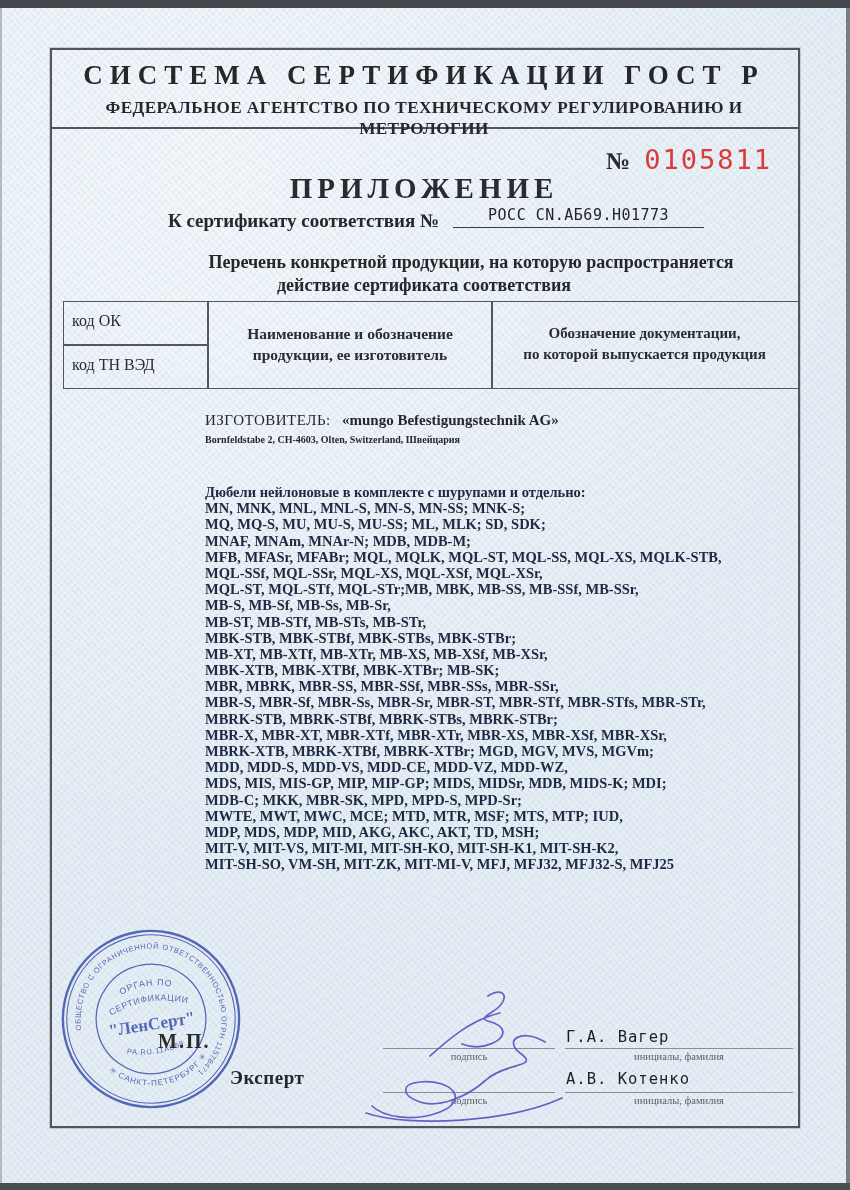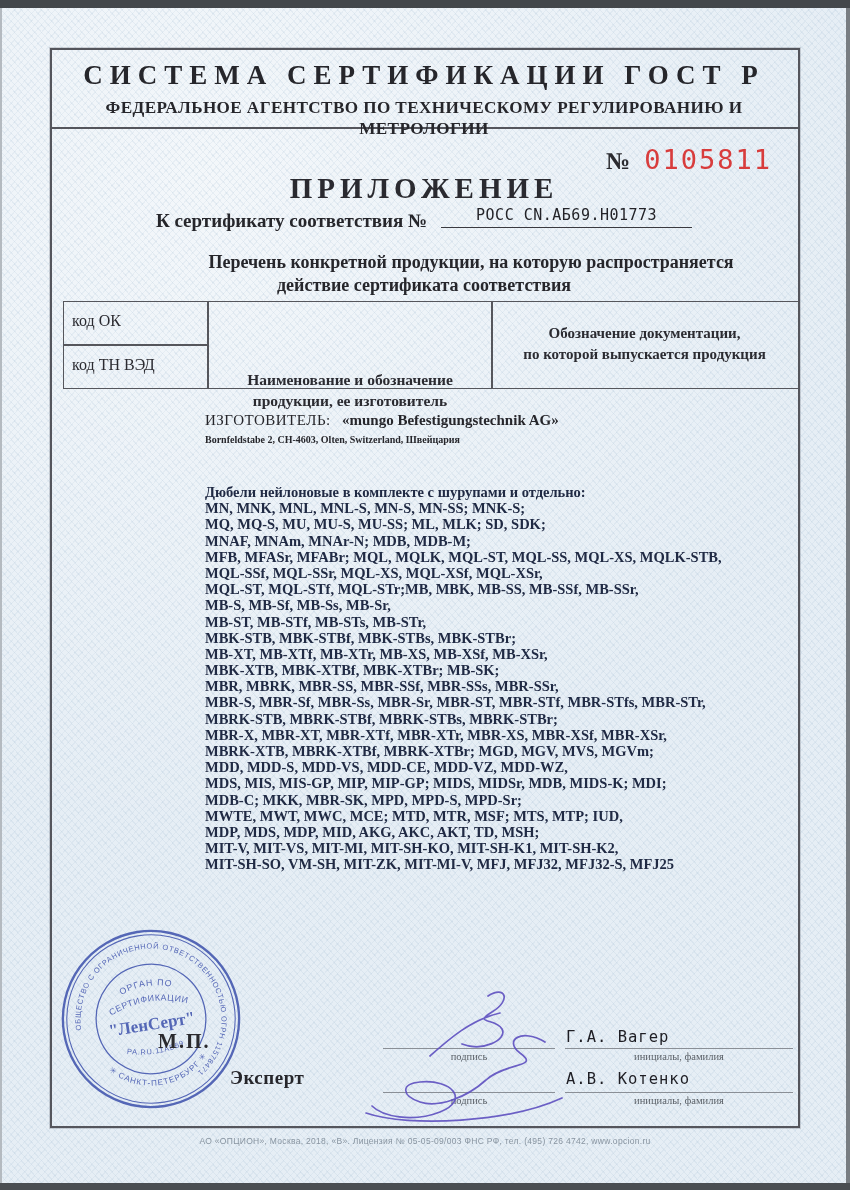--- a/index.html
+++ b/index.html
@@ -27,37 +27,37 @@
       font-size:17.5px;font-weight:bold;letter-spacing:.4px;color:#26262b;
       font-family:"Liberation Serif",serif;transform:scaleX(.98);}
 
   .form-no{position:absolute;right:78px;top:144px;white-space:nowrap;}
   .form-no .nosign{font-size:24px;font-weight:bold;color:#2b2b30;margin-right:14px;}
   .form-no .digits{font-family:"DejaVu Sans Mono",monospace;font-size:27px;color:#d83c3c;letter-spacing:2px;}
 
   .doc-title{position:absolute;left:52px;top:172px;width:744px;
       font-size:29px;font-weight:bold;letter-spacing:5px;color:#2a2a30;}
 
-  .cert-line{position:absolute;left:52px;top:210px;width:744px;text-align:center;white-space:nowrap;}
+  .cert-line{position:absolute;left:52px;top:210px;width:744px;text-align:center;white-space:nowrap;padding-left:12px;}
   .cert-line .lbl{font-size:19px;font-weight:bold;color:#26262b;vertical-align:baseline;}
   .cert-line .num{display:inline-block;border-bottom:1.5px solid #3a3a40;min-width:235px;
       font-family:"DejaVu Sans Mono",monospace;font-size:15px;color:#232328;
       padding:0 8px 3px 8px;margin-left:10px;position:relative;top:-7px;letter-spacing:.5px;}
 
   .subtitle1{position:absolute;left:52px;top:252px;width:744px;font-size:18px;font-weight:bold;color:#26262b;padding-left:47px;}
   .subtitle2{position:absolute;left:52px;top:275px;width:744px;font-size:18px;font-weight:bold;color:#26262b;}
 
   .table{position:absolute;left:63px;top:301px;width:734px;height:86px;border:1.5px solid #55565c;}
   .tbl-v1{position:absolute;left:143px;top:0;width:1.5px;height:86px;background:#55565c;}
   .tbl-v2{position:absolute;left:427px;top:0;width:1.5px;height:86px;background:#55565c;}
   .tbl-h1{position:absolute;left:0;top:42px;width:144px;height:1.5px;background:#55565c;}
   .cell-okp{position:absolute;left:8px;top:10px;font-size:16px;color:#2b2b31;}
   .cell-tnved{position:absolute;left:8px;top:54px;font-size:16px;color:#2b2b31;}
   .cell-mid{position:absolute;left:145px;top:21px;width:282px;text-align:center;
-      font-size:15.5px;font-weight:600;color:#2b2b31;line-height:21px;margin-top:46px;}
+      font-size:15.5px;font-weight:600;color:#2b2b31;line-height:21px;}
   .cell-right{position:absolute;left:429px;top:21px;width:303px;text-align:center;
       font-size:15px;font-weight:600;color:#2b2b31;line-height:21px;}
 
   .manu{position:absolute;left:205px;top:412px;width:560px;font-size:15px;color:#26262b;}
   .manu .lbl{letter-spacing:.5px;}
   .manu .nm{font-weight:bold;}
   .manu-addr{position:absolute;left:205px;top:434px;width:560px;font-size:10px;font-weight:bold;color:#26262b;}
 
   .plist{position:absolute;left:205px;top:484px;width:570px;
       font-size:14.5px;font-weight:bold;color:#202a44;line-height:16.2px;white-space:nowrap;}
@@ -219,19 +219,18 @@
   <svg class="sig-overlay">
     <g fill="none" stroke="#5e50c0" stroke-width="1.7" stroke-linecap="round" opacity="0.9">
       <path d="M 488,996 C 505,985 512,1000 492,1012 C 472,1024 496,1018 502,1029
                C 508,1040 482,1052 462,1044 M 500,1013 C 470,1020 448,1040 430,1056"></path>
       <path d="M 545,1042 C 522,1028 503,1040 520,1053 C 541,1068 505,1062 486,1080
                C 466,1098 438,1108 420,1102 C 402,1096 400,1084 420,1082 C 452,1079 470,1100 440,1112
                C 412,1123 382,1116 372,1106 M 366,1113 C 410,1128 510,1122 562,1098"></path>
     </g>
   </svg>
 
-  <div class="imprint">АО «ОПЦИОН», Москва, 2018, «В».   Лицензия № 05-05-09/003 ФНС РФ,  тел. (495) 726 4742,  www.opcion.ru</div>
 
   <div class="edge-left"></div>
   <div class="edge-right"></div>
   <div class="edge-top"></div>
   <div class="edge-bottom"></div>
 </div>
 
 </body></html>

